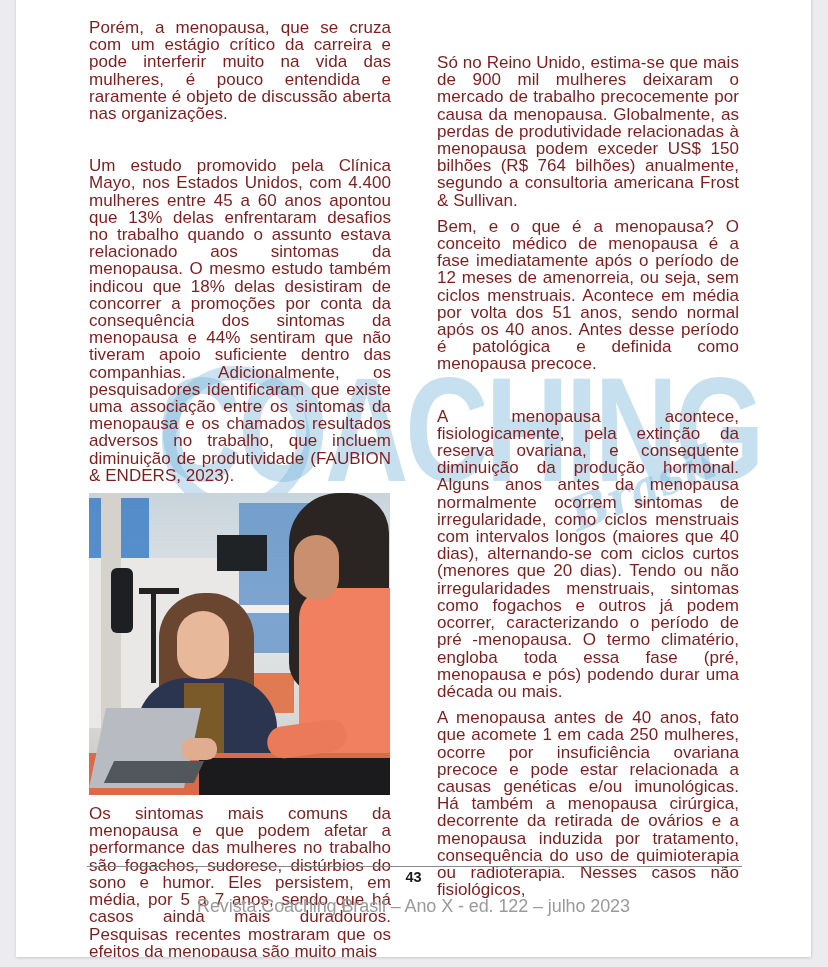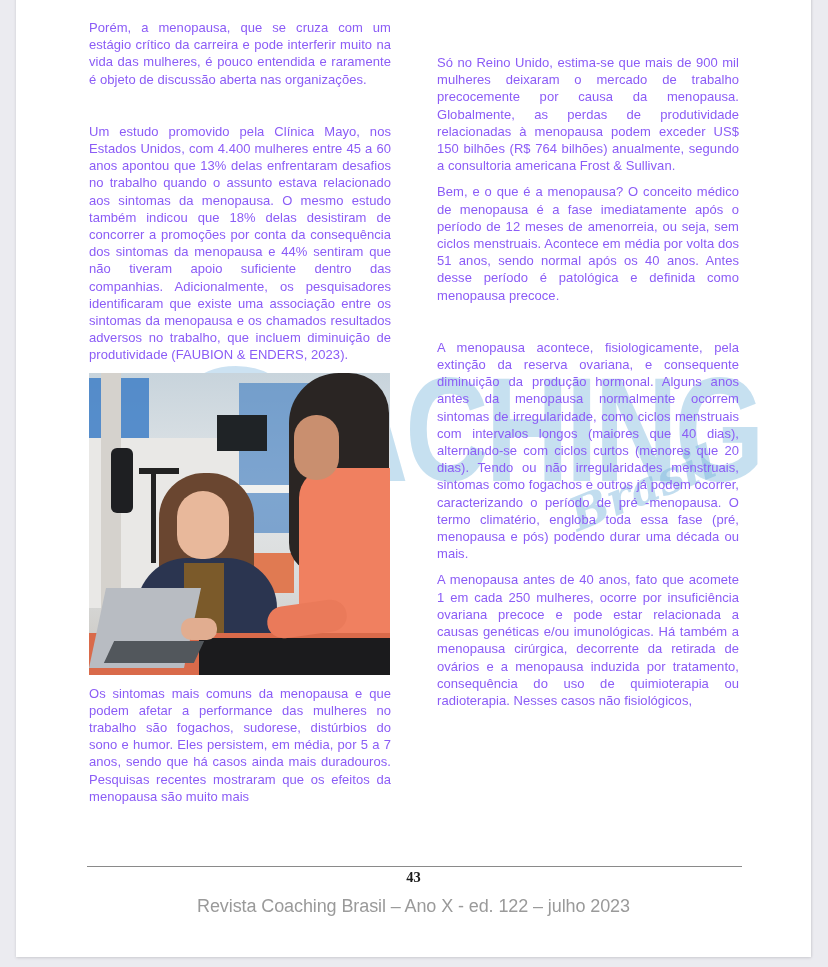--- a/index.html
+++ b/index.html
@@ -66,22 +66,22 @@
       font-style: italic;
       font-weight: bold;
       font-size: 46px;
       color: rgba(120, 180, 220, 0.45);
       transform: rotate(-22deg);
     }
     .col {
       position: absolute;
       width: 302px;
       z-index: 2;
-      color: #8b5cf6;
-      font-size: 13px;
+      color: #7f1d1d;
+      font-size: 17px;
       line-height: 17.2px;
       text-align: justify;
       letter-spacing: 0.05px;
     }
     .col p {
       margin: 0;
       text-align: justify;
     }
     .col-left { left: 73px; top: 23px; }
     .col-right { left: 421px; top: 23px; }
@@ -127,21 +127,21 @@
       height: 1px;
       background: #8a8a8a;
       z-index: 2;
     }
     .page-number {
       position: absolute;
       left: 0;
       width: 795px;
       top: 873px;
       text-align: center;
-      font-family: Liberation Serif, serif;
+      font-family: Liberation Sans, sans-serif;
       font-weight: bold;
       font-size: 14.5px;
       color: #1a1a1a;
       z-index: 2;
     }
     .footer-caption {
       position: absolute;
       left: 0;
       width: 795px;
       top: 900px;

